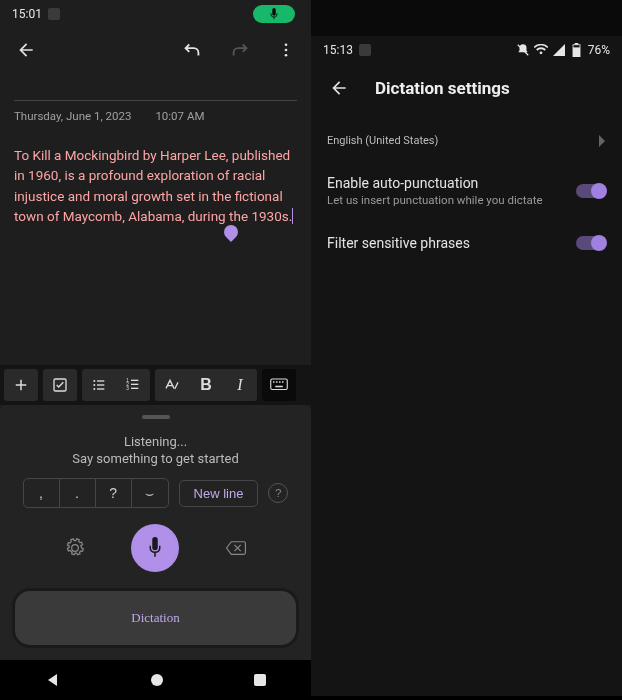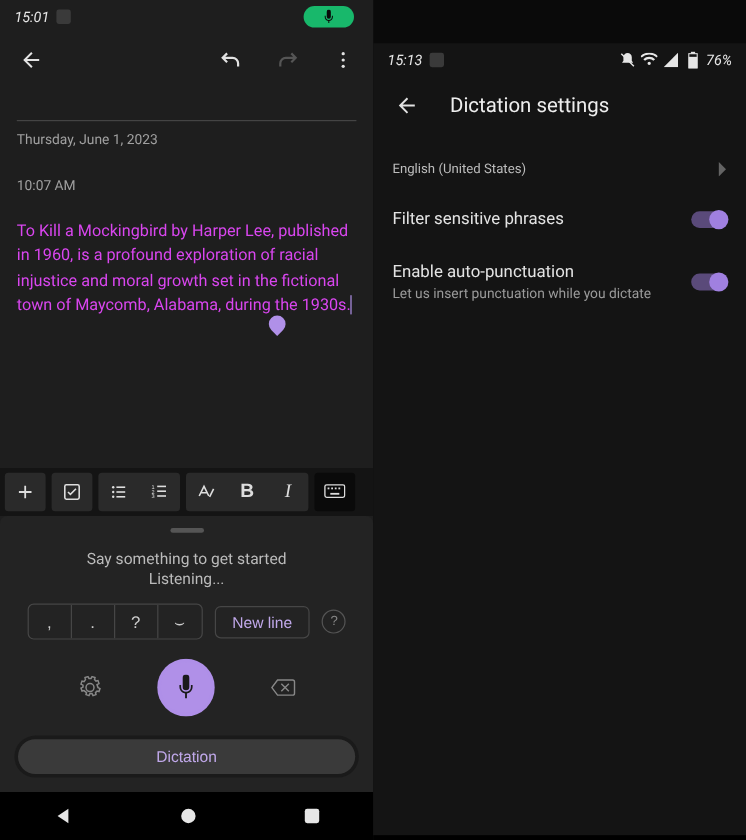--- a/index.html
+++ b/index.html
@@ -2,39 +2,39 @@
 <html><head>
 <meta charset="utf-8">
 <style>
   * { box-sizing: border-box; margin: 0; padding: 0; }
   body { font-family: -apple-system, 'Segoe UI', Roboto, sans-serif; background: #0a0a0a; width: 622px; height: 700px; overflow: hidden; display: flex; }
   .screen { height: 700px; position: relative; }
   .screen-left { width: 311px; background: #1e1e1e; display: flex; flex-direction: column; }
   .screen-right { width: 311px; background: #141414; display: flex; flex-direction: column; margin-top: 36px; }
 
   
-  .statusbar { height: 28px; display: flex; align-items: center; justify-content: space-between; padding: 0 12px; font-size: 12px; color: #e6e6e6; font-style: italic; }
+  .statusbar { height: 28px; display: flex; align-items: center; justify-content: space-between; padding: 0 12px; font-size: 12px; color: #e6e6e6; }
   .statusbar-left { display: flex; align-items: center; gap: 6px; }
   .statusbar-right { display: flex; align-items: center; gap: 4px; }
   .dim-square { width: 12px; height: 12px; background: #3a3a3a; border-radius: 2px; }
   .mic-pill { background: #18b86b; border-radius: 12px; padding: 3px 16px; display: flex; align-items: center; justify-content: center; margin-right: 4px; }
   .mic-pill svg { width: 10px; height: 12px; }
   .ico { width: 14px; height: 14px; display: inline-flex; align-items: center; justify-content: center; }
 
   
   .appbar-left { height: 44px; display: flex; align-items: center; justify-content: space-between; padding: 0 12px; }
   .appbar-actions { display: flex; align-items: center; gap: 18px; }
   .icon-btn { background: none; border: none; color: #e2e2e2; cursor: pointer; padding: 4px; display: flex; align-items: center; justify-content: center; }
   .icon-btn[disabled] { color: #555; cursor: default; }
 
   
   .note-area { padding: 10px 14px; flex: 1; color: #ccc; }
   .note-divider { border: none; border-top: 1px solid #444; margin: 18px 0 8px 0; }
-  .note-meta { display: flex; gap: 24px; font-size: 11.5px; color: #a0a0a0; margin-bottom: 22px; flex-direction: column; }
-  .note-body { font-size: 13.5px; line-height: 1.5; color: #d946ef; position: relative; }
+  .note-meta { display: flex; gap: 24px; font-size: 11.5px; color: #a0a0a0; margin-bottom: 22px; }
+  .note-body { font-size: 13.5px; line-height: 1.5; color: #fca5a5; position: relative; }
   .cursor-handle { width: 14px; height: 14px; background: #b090e8; border-radius: 50% 50% 50% 0; transform: rotate(-45deg); position: absolute; }
 
   
   .toolbar { display: flex; gap: 5px; padding: 4px; background: #141414; }
   .tb-btn { background: #2a2a2a; border: none; border-radius: 3px; height: 32px; display: flex; align-items: center; justify-content: center; color: #ddd; cursor: pointer; }
   .tb-group { background: #2a2a2a; border-radius: 3px; display: flex; }
   .tb-sub { background: none; border: none; width: 34px; height: 32px; display: flex; align-items: center; justify-content: center; color: #ddd; cursor: pointer; }
   .tb-btn.kb { background: #0a0a0a; width: 34px; }
   .tb-bold { font-weight: 700; font-size: 16px; }
   .tb-italic { font-style: italic; font-family: serif; font-size: 16px; }
@@ -46,30 +46,30 @@
   .punct-row { display: flex; align-items: center; gap: 10px; width: 100%; justify-content: center; }
   .punct-group { display: flex; border: 1px solid #464646; border-radius: 5px; overflow: hidden; }
   .punct-btn { background: none; border: none; border-right: 1px solid #464646; width: 36px; height: 28px; color: #ccc; font-size: 14px; cursor: pointer; display: flex; align-items: center; justify-content: center; }
   .punct-btn:last-child { border-right: none; }
   .newline-btn { background: none; border: 1px solid #464646; border-radius: 5px; padding: 5px 14px; color: #c0a8ea; font-size: 13px; cursor: pointer; }
   .help-btn { background: none; border: 1px solid #555; border-radius: 50%; width: 20px; height: 20px; color: #888; font-size: 11px; cursor: pointer; display: flex; align-items: center; justify-content: center; }
   .mic-row { display: flex; align-items: center; gap: 42px; margin: 6px 0; }
   .big-mic { width: 48px; height: 48px; border-radius: 50%; background: #b090e8; border: 3px solid rgba(176,144,232,0.35); display: flex; align-items: center; justify-content: center; cursor: pointer; }
   .side-icon { color: #888; background: none; border: none; cursor: pointer; padding: 4px; }
   .mode-switch { display: flex; background: #1a1a1a; border-radius: 18px; width: 100%; padding: 3px; }
-  .mode-btn { flex: 1; background: none; border: none; border-radius: 15px; padding: 7px 0; color: #aaa; font-size: 13px; cursor: pointer; }
+  .mode-btn { flex: 1; background: none; border: none; border-radius: 15px; padding: 19px 0; color: #aaa; font-size: 13px; cursor: pointer; font-family: Liberation Serif, serif; }
   .mode-btn.active { background: #3a3a3a; color: #c0a8ea; }
 
   
   .navbar { height: 40px; background: #000; display: flex; align-items: center; justify-content: space-around; }
   .nav-btn { background: none; border: none; color: #e6e6e6; cursor: pointer; padding: 6px; }
 
   
   .appbar-right { height: 48px; display: flex; align-items: center; gap: 22px; padding: 0 14px; }
-  .settings-title { color: #eee; font-size: 17px; font-weight: 400; text-align: center; }
+  .settings-title { color: #eee; font-size: 17px; font-weight: 700; text-align: center; }
   .settings-list { padding: 8px 16px; color: #e4e4e4; }
   .setting-row { display: flex; align-items: center; justify-content: space-between; padding: 14px 0; }
   .setting-main { flex: 1; }
   .setting-label { font-size: 14px; }
   .setting-desc { font-size: 11.5px; color: #9a9a9a; margin-top: 2px; }
   .setting-value { font-size: 11px; color: #bdbdbd; }
   .chevron { color: #9a9a9a; margin-left: 6px; }
   .switch { width: 30px; height: 14px; background: #5a4a7a; border-radius: 8px; position: relative; cursor: pointer; }
   .switch::after { content: ''; width: 16px; height: 16px; background: #a080e0; border-radius: 50%; position: absolute; top: -1px; right: -1px; }
 
@@ -184,22 +184,22 @@
           <rect x="12" y="4" width="2" height="2" fill="currentColor"></rect>
           <rect x="16" y="4" width="2" height="2" fill="currentColor"></rect>
           <rect x="7" y="10" width="10" height="2" fill="currentColor"></rect>
         </svg>
     </button>
   </div>
 
   <div class="dict-panel">
     <div class="grab-bar"></div>
     <div class="listening">
+      <div>Listening...</div>
       <div>Say something to get started</div>
-      <div>Listening...</div>
     </div>
     <div class="punct-row">
       <div class="punct-group">
         <button class="punct-btn">,</button>
         <button class="punct-btn">.</button>
         <button class="punct-btn">?</button>
         <button class="punct-btn">⌣</button>
       </div>
       <button class="newline-btn">New line</button>
       <button class="help-btn">?</button>
@@ -294,32 +294,32 @@
       <span class="setting-value">English (United States)</span>
       <span class="chevron">
         <svg width="8" height="12" viewBox="0 0 8 12">
             <path fill="currentColor" d="M1 0l6 6-6 6V0z" opacity="0.6"></path>
           </svg>
       </span>
     </div>
 
     <div class="setting-row">
       <div class="setting-main">
-        <div class="setting-label">Filter sensitive phrases</div>
-      </div>
-      <div class="switch"></div>
-    </div>
-
-    <div class="setting-row">
-      <div class="setting-main">
         <div class="setting-label">Enable auto-punctuation</div>
         <div class="setting-desc">Let us insert punctuation while you dictate</div>
       </div>
       <div class="switch"></div>
     </div>
+
+    <div class="setting-row">
+      <div class="setting-main">
+        <div class="setting-label">Filter sensitive phrases</div>
+      </div>
+      <div class="switch"></div>
+    </div>
   </div>
 
   <div style="flex:1"></div>
 
   <div class="navbar">
     <button class="nav-btn">
         <svg width="16" height="16" viewBox="0 0 16 16">
           <path fill="currentColor" d="M12 2v12L3 8z"></path>
         </svg>
       </button>

